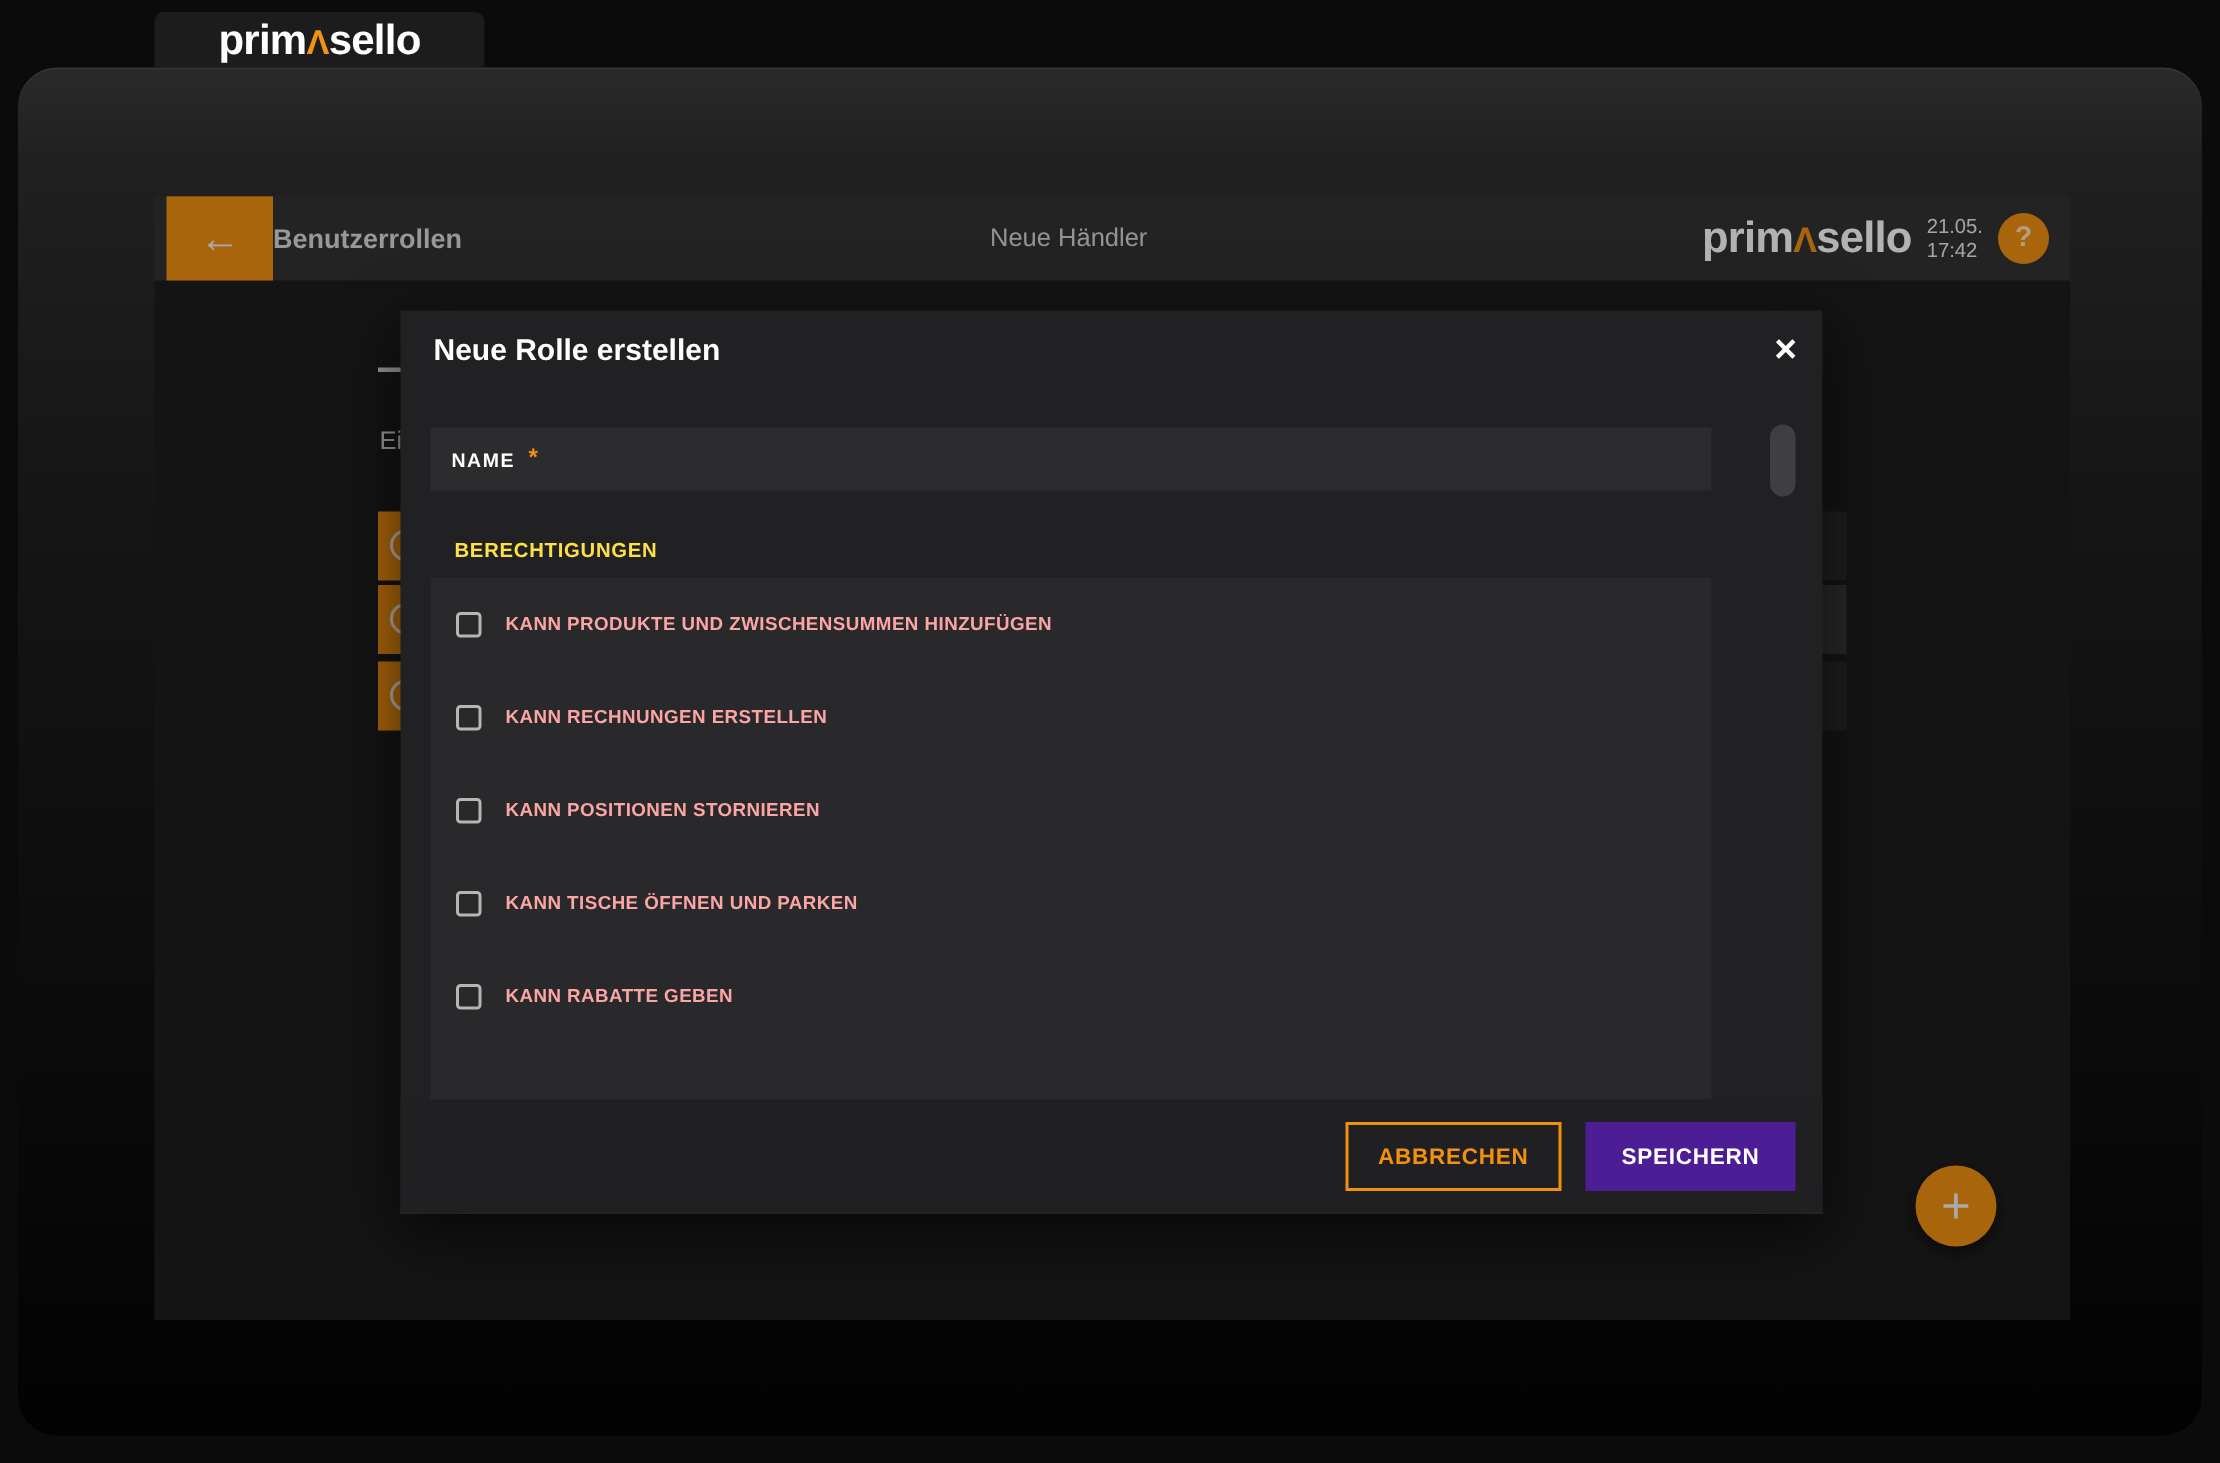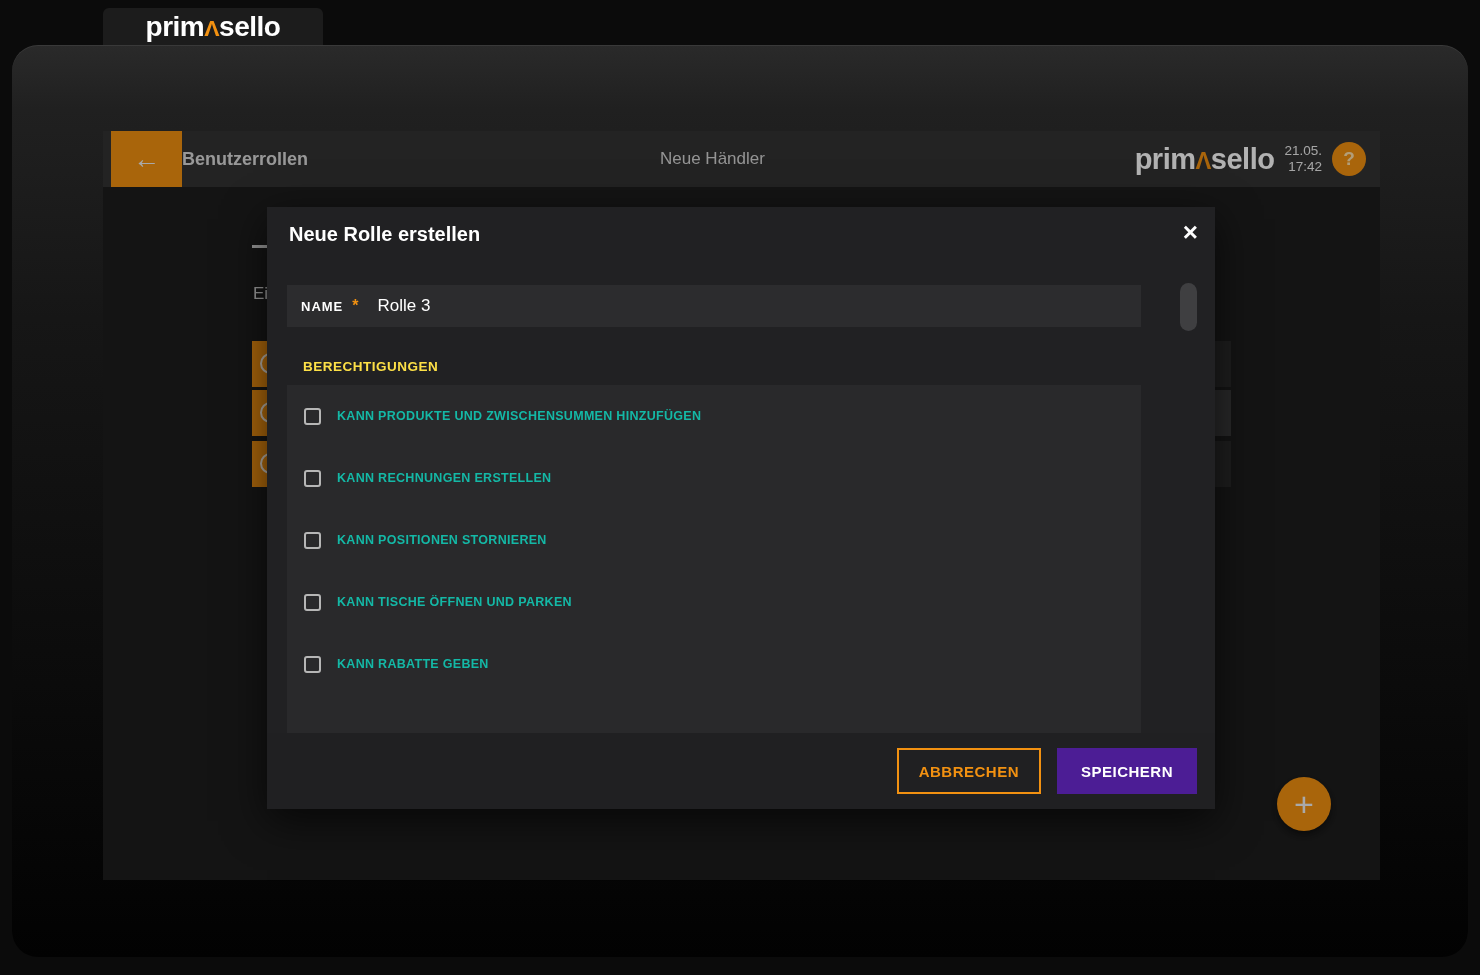--- a/index.html
+++ b/index.html
@@ -20,21 +20,21 @@
   
   .app { position:absolute; left:103px; top:131px; width:1277px; height:749px; background:#1e1e1e; z-index:2; }
 
   .app-header { position:absolute; left:0; top:0; width:100%; height:56px; background:#333; display:flex; align-items:center; }
   .back-btn { width:71px; height:56px; background:#f29111; border:none; display:flex; align-items:center; justify-content:center; margin-left:8px; cursor:pointer; }
   .back-arrow { color:#f2f2f2; font-size:27px; line-height:1; }
   .app-title { font-size:18px; font-weight:600; color:#dadada; }
   .greeting { position:absolute; left:557px; top:0; height:56px; display:flex; align-items:center; font-size:17px; color:#d4d4d4; }
   .header-right { position:absolute; right:14px; top:0; height:56px; display:flex; align-items:center; gap:10px; }
   .header-right .brand { font-size:29px; color:#fff; }
-  .datetime { font-size:13.5px; line-height:1.2; color:#ececec;text-align:right; }
+  .datetime { font-size:13.5px; line-height:1.2; color:#ececec; }
   .help-btn { width:34px; height:34px; border-radius:50%; background:#f29111; border:none; color:#ffe2ae; font-size:19px; font-weight:700; display:flex; align-items:center; justify-content:center; cursor:pointer; }
 
   
   .dash { position:absolute; left:149px; top:114px; width:42px; height:3px; background:#d6d6d6; }
   .trunc-text { position:absolute; left:150px; top:153px; font-size:17px; color:#dcdcdc; }
   .role-row { position:absolute; left:149px; width:979px; height:46px; background:#2b2b2b; display:flex; }
   .role-row.alt { background:#3a3a3c; }
   .role-btn { width:56px; height:46px; background:#f29111; border:none; position:relative; cursor:pointer; }
   .role-circle { position:absolute; left:8px; top:12px; width:21px; height:21px; border:2px solid rgba(255,255,255,0.9); border-radius:50%; }
 
@@ -48,21 +48,21 @@
   .modal-title { position:absolute; left:22px; top:16px; font-size:20px; font-weight:700; color:#fff; }
   .modal-close { position:absolute; right:17px; top:12px; background:none; border:none; color:#fff; font-size:26px; font-weight:600; line-height:1; cursor:pointer; }
   .name-row { position:absolute; left:20px; top:78px; width:854px; height:42px; background:#2c2c2e; display:flex; align-items:center; }
   .name-label { margin-left:14px; font-size:13px; font-weight:700; letter-spacing:1px; color:#fff; }
   .req { color:#f29111; font-size:16px; font-weight:700; margin-left:9px; }
   .name-value { margin-left:19px; font-size:17px; color:#fff; background:transparent; border:none; outline:none; font-family:inherit; width:600px; }
   .perm-heading { position:absolute; left:36px; top:152px; font-size:13.5px; font-weight:700; letter-spacing:0.5px; color:#fde047; }
   .perm-list { position:absolute; left:20px; top:178px; width:854px; height:348px; background:#29292b; overflow:hidden; }
   .perm-row { height:62px; display:flex; align-items:center; padding-left:17px; cursor:pointer; }
   .checkbox { width:17px; height:17px; border:2px solid #b6b6b6; border-radius:3px; background:transparent; flex:0 0 auto; }
-  .perm-label { margin-left:16px; font-size:12.5px; font-weight:700; letter-spacing:0.3px; color:#14b8a6; text-transform:uppercase; }
+  .perm-label { margin-left:16px; font-size:12.5px; font-weight:700; letter-spacing:0.3px; color:#fca5a5; text-transform:uppercase; }
   .modal-footer { position:absolute; left:0; top:526px; width:100%; height:76px; background:#202022; display:flex; align-items:center; justify-content:flex-end; gap:16px; padding-right:18px; }
   .btn { height:46px; min-width:140px; padding:4px 20px; font-size:15px; font-weight:700; letter-spacing:0.5px; font-family:inherit; cursor:pointer; }
   .btn-cancel { background:transparent; border:2px solid #f29111; color:#f29111; }
   .btn-save { background:#4c1d95; border:none; color:#fff; }
   .scroll-thumb { position:absolute; right:18px; top:76px; width:17px; height:48px; border-radius:9px; background:#3f3f41; cursor:grab; }
 </style>
 </head>
 <body>
 
 <div class="stage">
@@ -115,21 +115,20 @@
 
   <div class="overlay"></div>
 
   <div class="modal">
     <div class="modal-title">Neue Rolle erstellen</div>
     <button class="modal-close"><span>×</span></button>
 
     <div class="name-row">
       <span class="name-label">NAME</span>
       <span class="req">*</span>
-      <input class="name-value" value="Rolle 3" style="">
     </div>
 
     <div class="perm-heading">BERECHTIGUNGEN</div>
 
     <div class="perm-list" id="perm-list">
         <div class="perm-row">
           <span class="checkbox"></span>
           <span class="perm-label">KANN PRODUKTE UND ZWISCHENSUMMEN HINZUFÜGEN</span>
         </div>
         <div class="perm-row">

